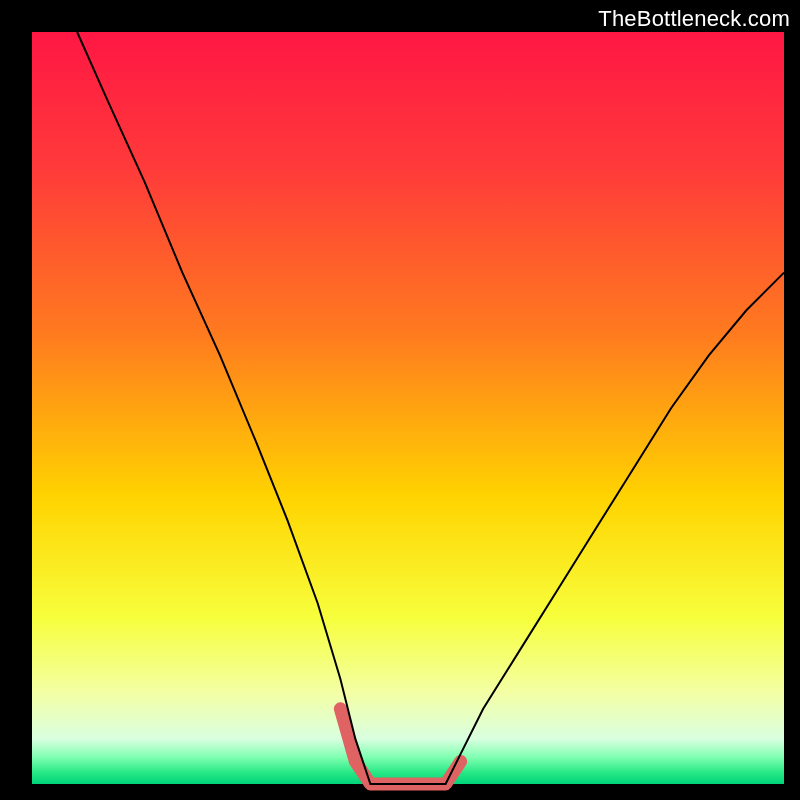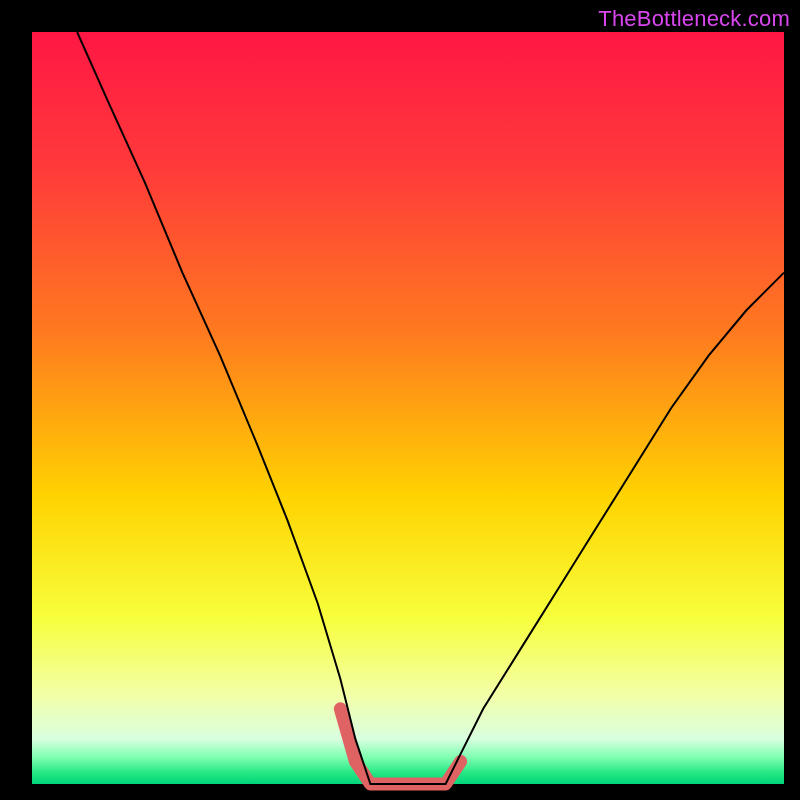--- a/index.html
+++ b/index.html
@@ -14,21 +14,21 @@
   .frame {
     position: relative;
     width: 800px;
     height: 800px;
     background: #000;
   }
   .watermark {
     position: absolute;
     top: 6px;
     right: 10px;
-    color: #d946ef;
+    color: #ffffff;
     font-size: 22px;
     font-weight: 500;
     letter-spacing: 0.2px;
     z-index: 5;
   }
   svg {
     position: absolute;
     top: 0;
     left: 0;
   }

